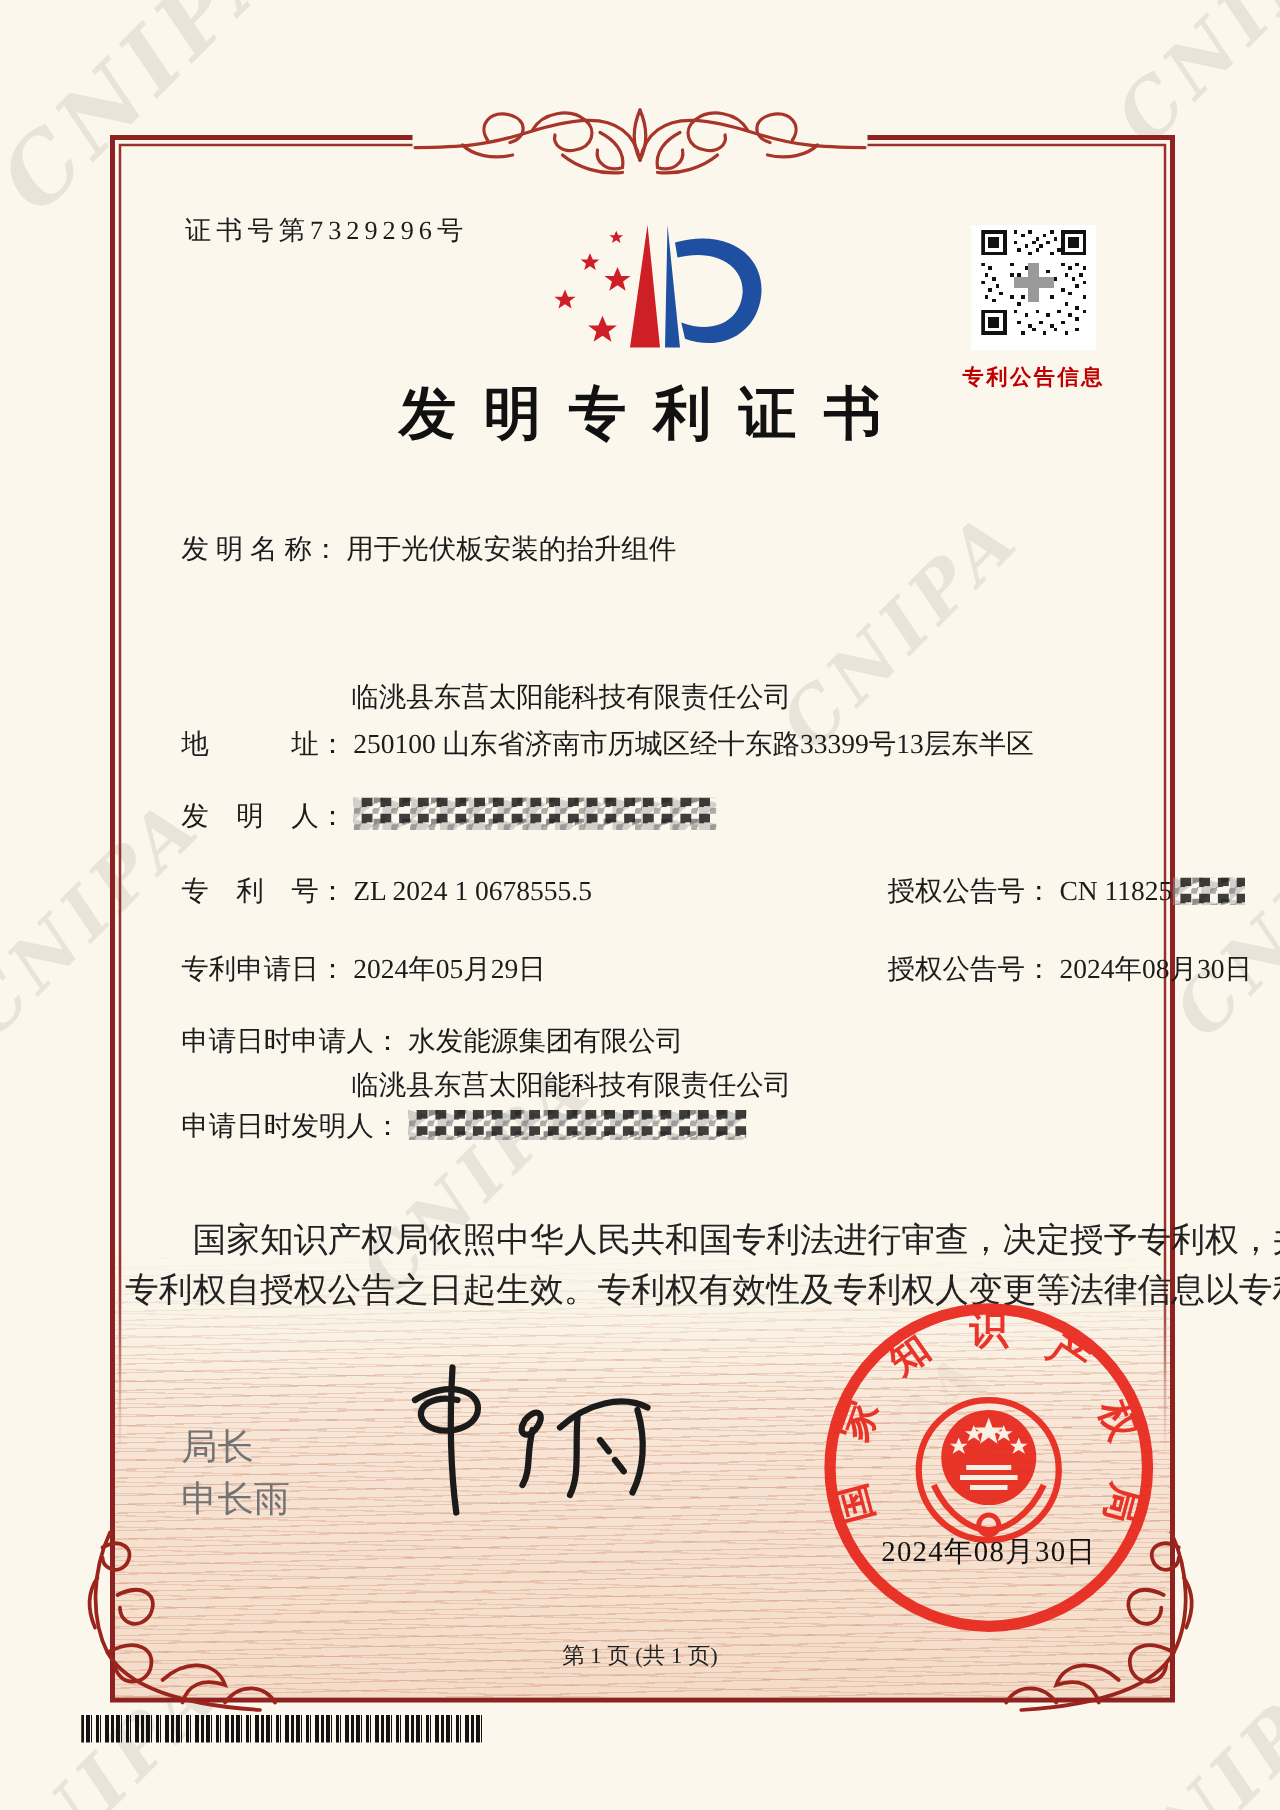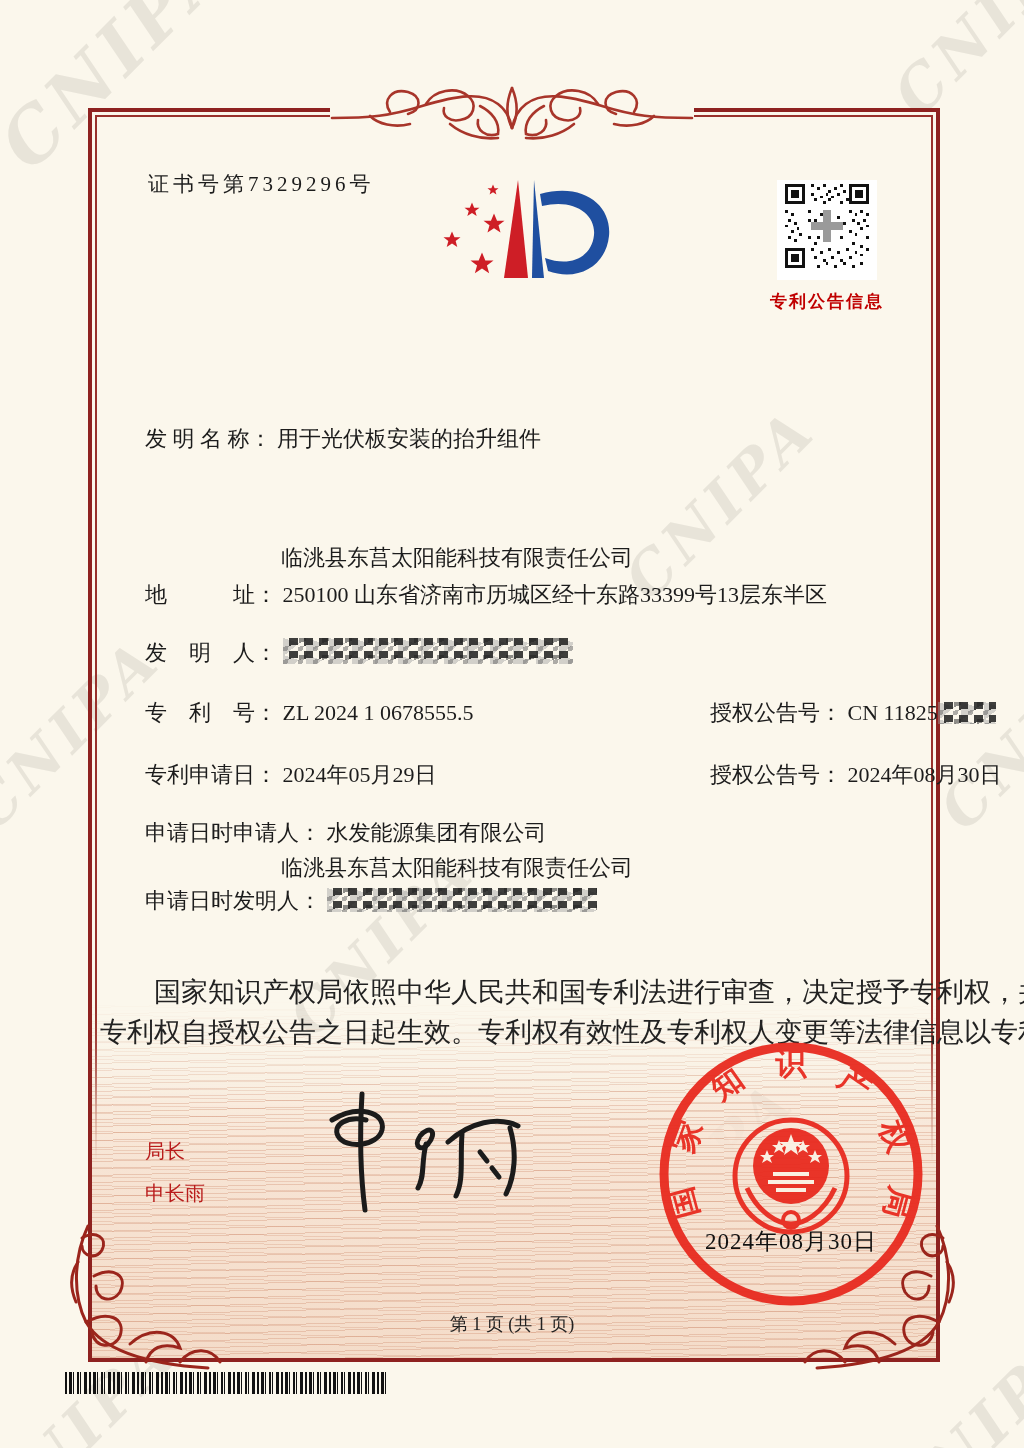--- a/index.html
+++ b/index.html
@@ -67,21 +67,21 @@
       conic-gradient(at 70% 30%, rgba(70,70,70,.6) 0 20%, rgba(0,0,0,0) 0 64%, rgba(160,160,160,.45) 0 80%, rgba(0,0,0,0) 0);
     background-size:15px 13px, 23px 17px;
   }
 
   
   .statement{position:absolute;left:100px;width:794px;z-index:4;font-size:27px;color:#222;}
   .statement .line1{text-indent:2em;}
   .statement div{line-height:40px;white-space:nowrap;}
 
   
-  .director{position:absolute;left:145px;z-index:4;font-size:20px;font-family:"Liberation Sans","DejaVu Sans",sans-serif;color:#b91c1c;}
+  .director{position:absolute;left:145px;z-index:4;font-size:29px;font-family:"Liberation Sans","DejaVu Sans",sans-serif;color:#737373;}
   .sig{position:absolute;left:300px;top:1078px;z-index:4;}
   .seal{position:absolute;left:655px;top:1038px;width:272px;height:272px;z-index:5;opacity:.93;}
   .seal-date{position:absolute;left:655px;top:1226px;width:272px;text-align:center;z-index:6;font-size:23px;color:#111;letter-spacing:1px;}
 
   
   .page-footer{position:absolute;left:0;top:1312px;width:100%;text-align:center;z-index:4;font-size:18px;color:#222;}
   .barcode{
     position:absolute;left:65px;top:1372px;width:322px;height:22px;z-index:4;
     background:repeating-linear-gradient(90deg,
       #121212 0 2px, rgba(0,0,0,0) 2px 4px,
@@ -256,20 +256,21 @@
         </g>
         <g fill="#9a9a9a">
           <rect x="13" y="9" width="3" height="11"></rect>
             <rect x="9" y="13" width="11" height="3"></rect>
         </g>
       </svg>
     </div>
     <div class="qr-label">专利公告信息</div>
   </div>
 
+  <div class="title">发明专利证书</div>
 
   <div class="row" style="top:424px;">
     <span class="lbl">发 明 名 称：</span>
     <span class="val">用于光伏板安装的抬升组件</span>
   </div>
 
   <div class="row" style="top:543px;left:281px;">
     <span class="val">临洮县东莒太阳能科技有限责任公司</span>
   </div>
 

